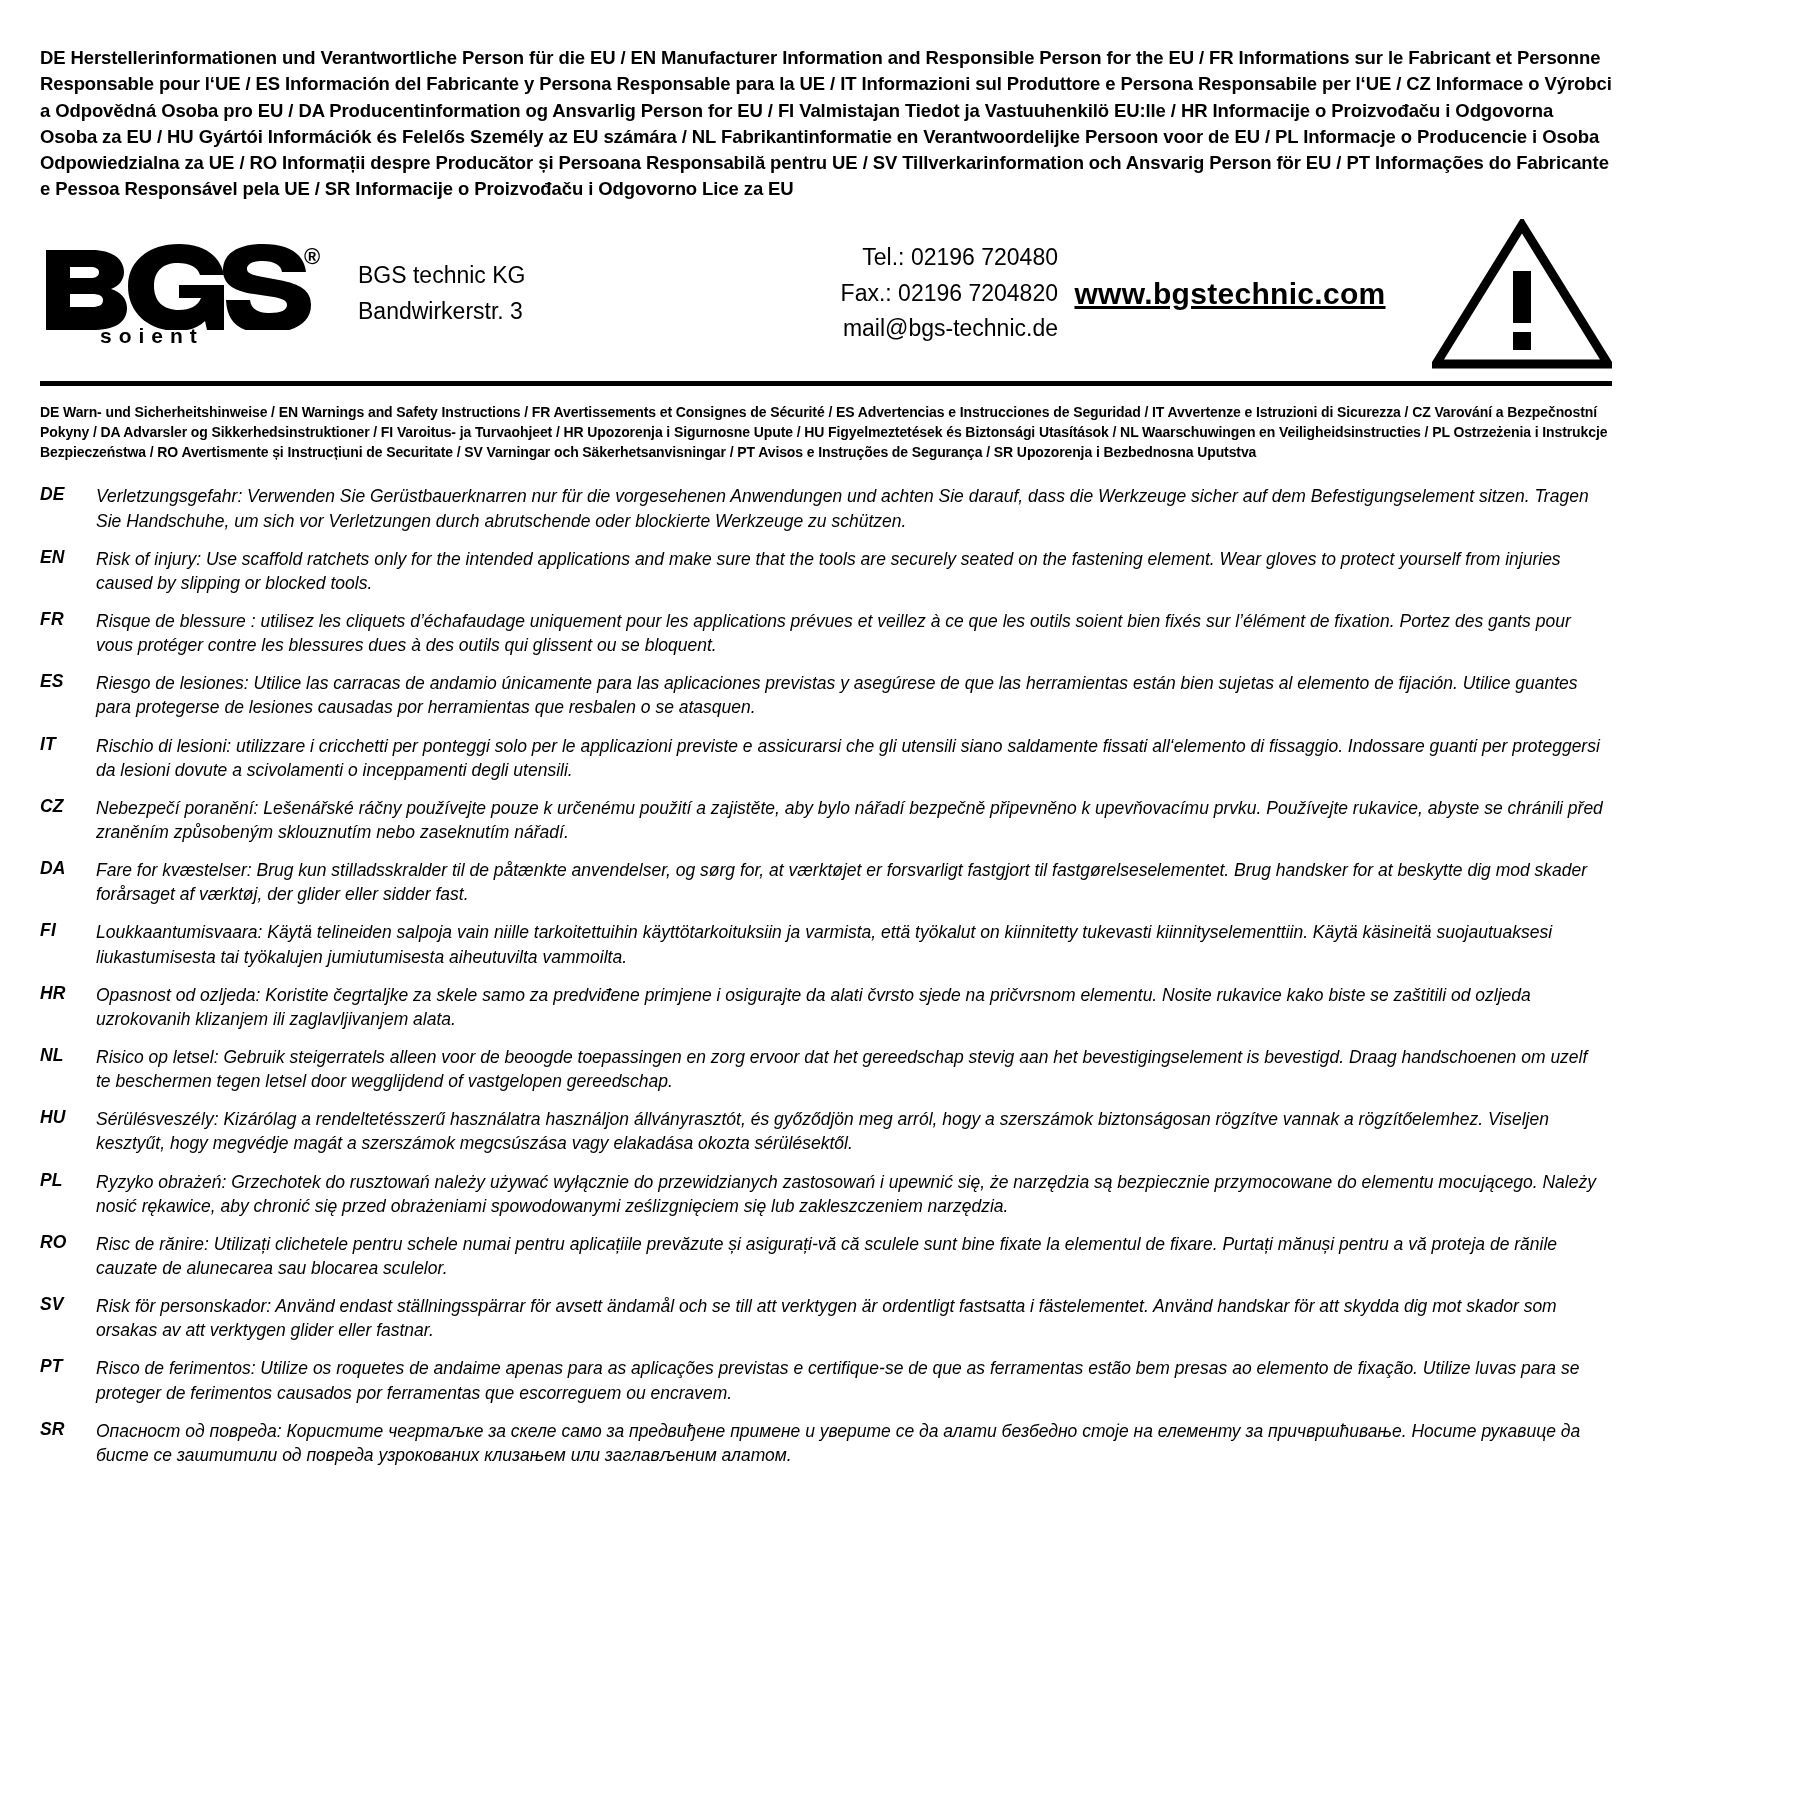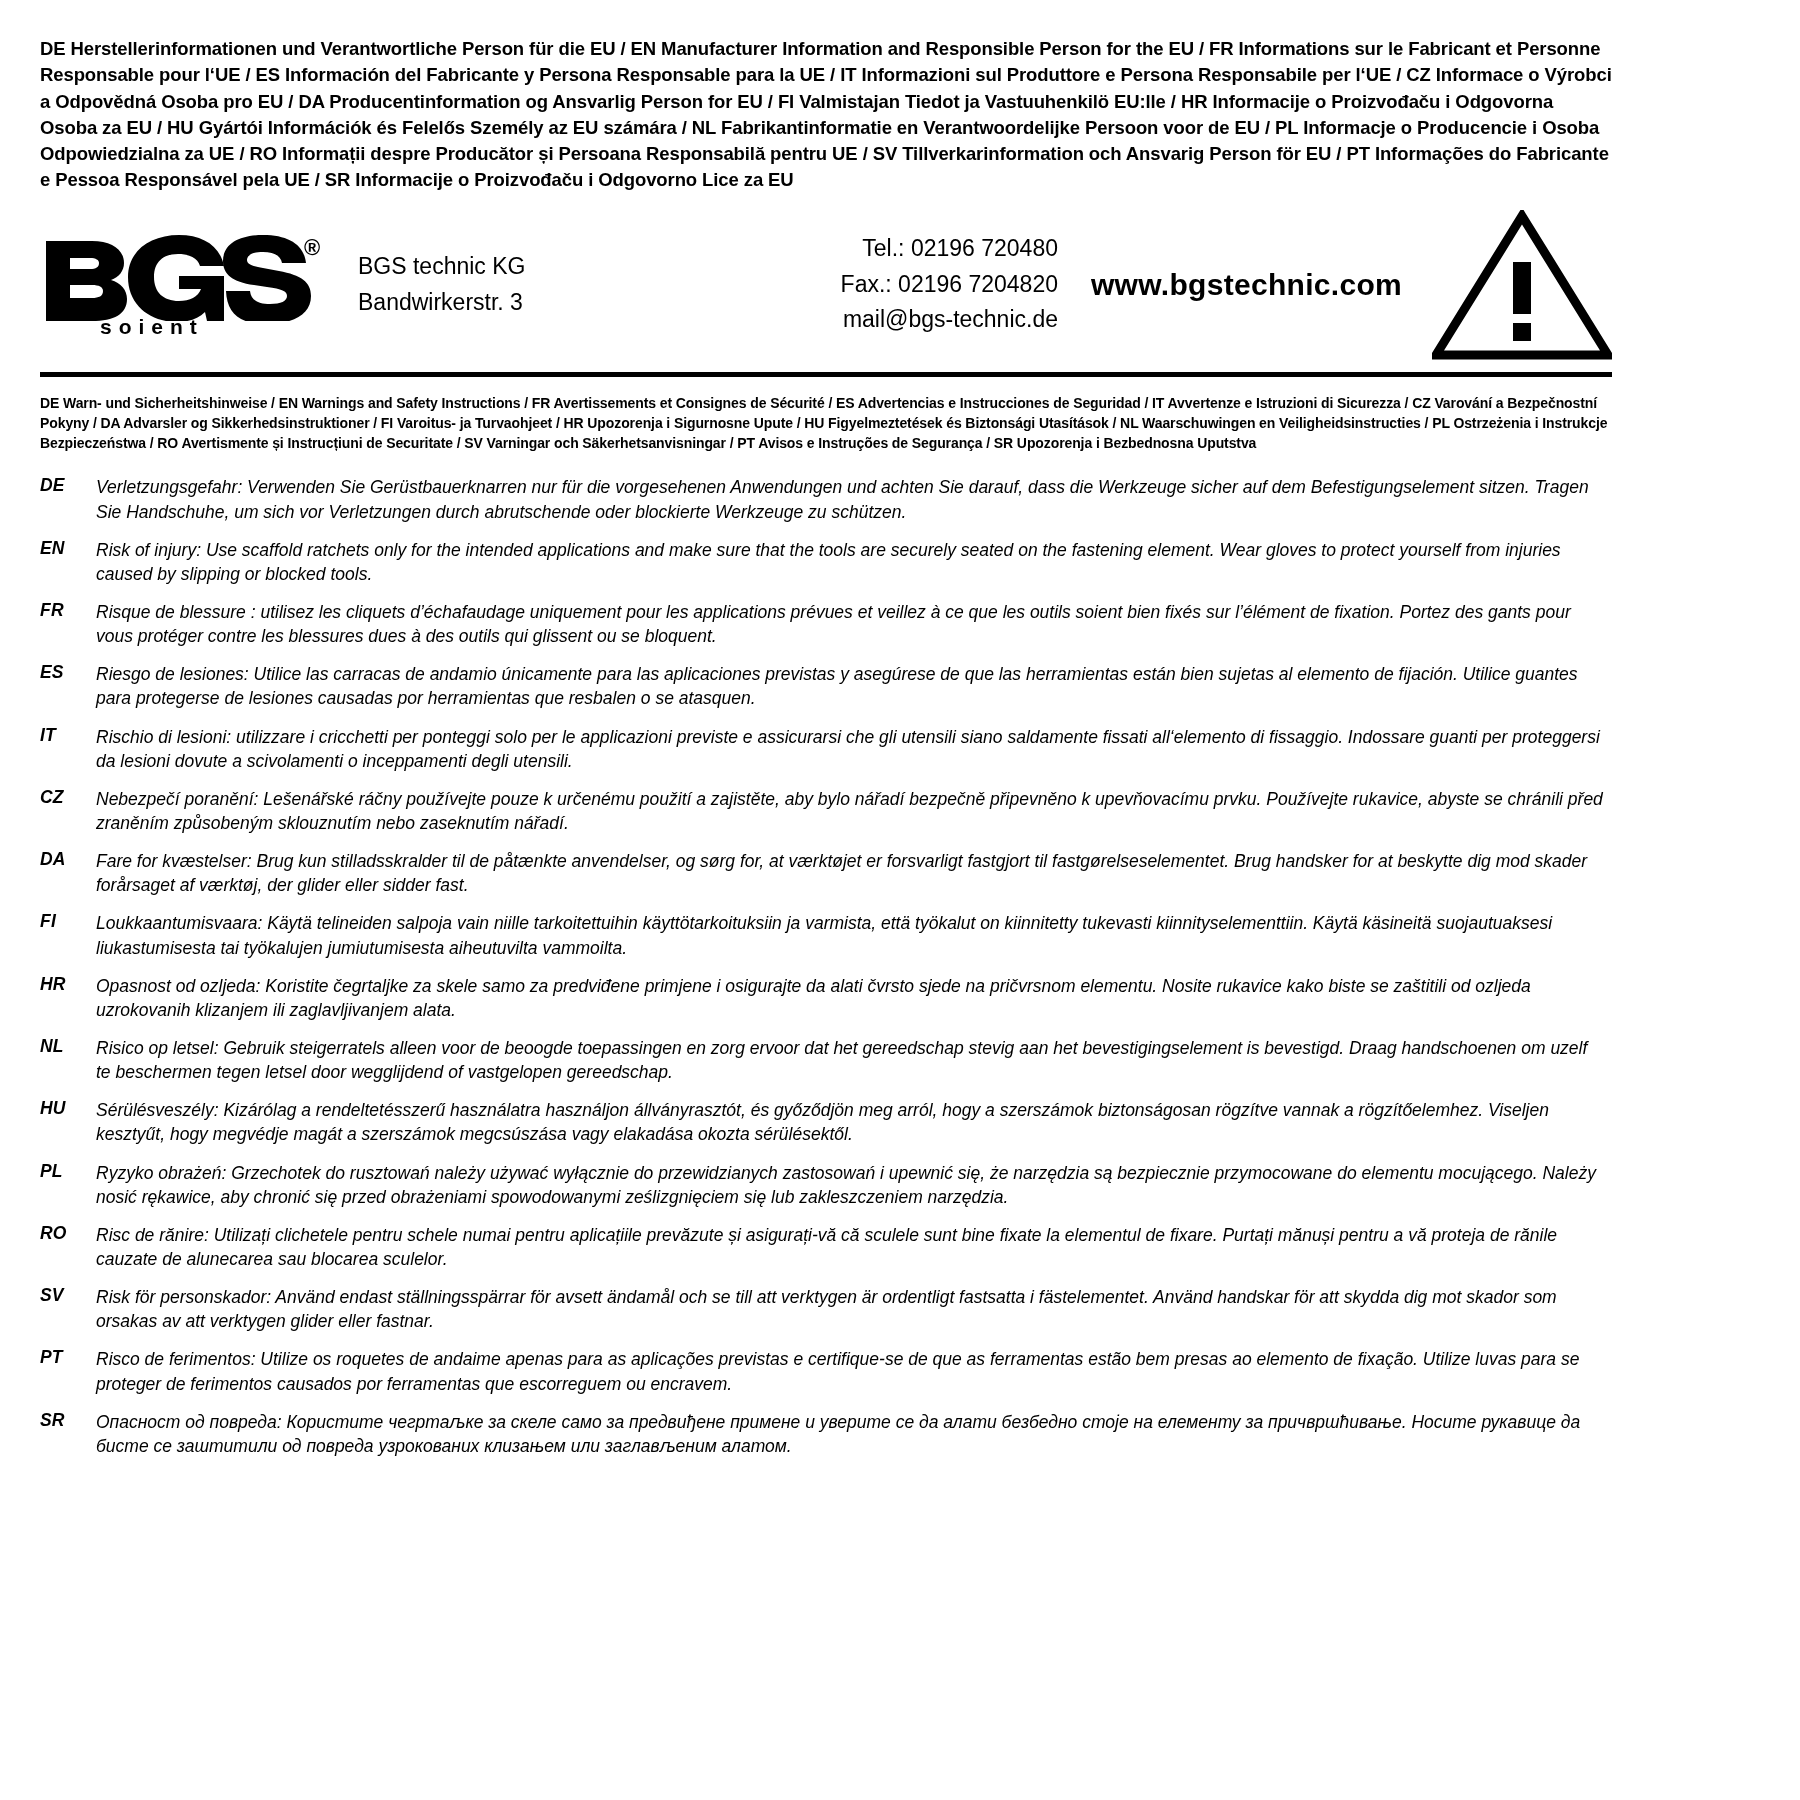--- a/index.html
+++ b/index.html
@@ -11,21 +11,21 @@
     width: 1800px;
     min-height: 1800px;
     font-family: "Liberation Sans", sans-serif;
     color: #000000;
     -webkit-font-smoothing: antialiased;
   }
   .page {
     width: 1652px;
     min-height: 1800px;
     box-sizing: border-box;
-    padding: 30px 36px 20px 36px;
+    padding: 39px 36px 20px 36px;
     position: relative;
   }
 
   
   .header-langs {
     font-size: 18.5px;
     font-weight: bold;
     line-height: 1.42;
     letter-spacing: -0.1px;
     margin: 6px 4px 0 4px;
@@ -62,25 +62,26 @@
     padding-left: 18px;
   }
   .contact-block {
     flex: 0 0 330px;
     font-size: 23px;
     line-height: 1.55;
     text-align: right;
   }
   .website {
     flex: 1 1 auto;
-    text-align: right;
+    text-align: center;
     font-size: 30px;
     font-weight: bold;
     letter-spacing: 0.3px;
     padding-right: 20px;
+    text-decoration: underline;
   }
   .warn-tri {
     flex: 0 0 190px;
     display: flex;
     justify-content: flex-end;
     align-items: center;
   }
 
   
   .section-heads {

